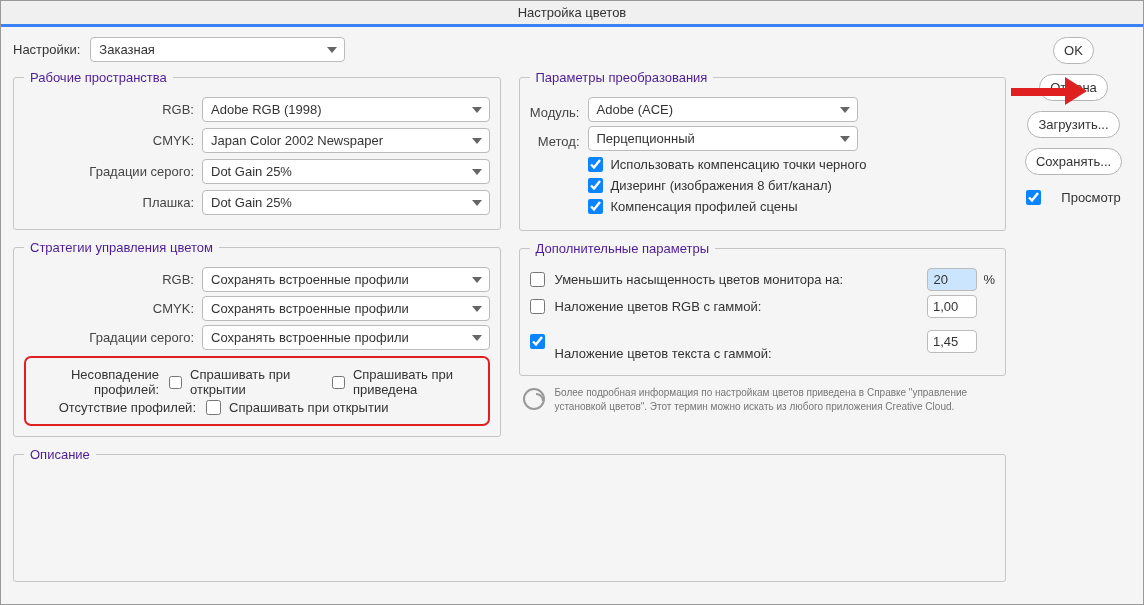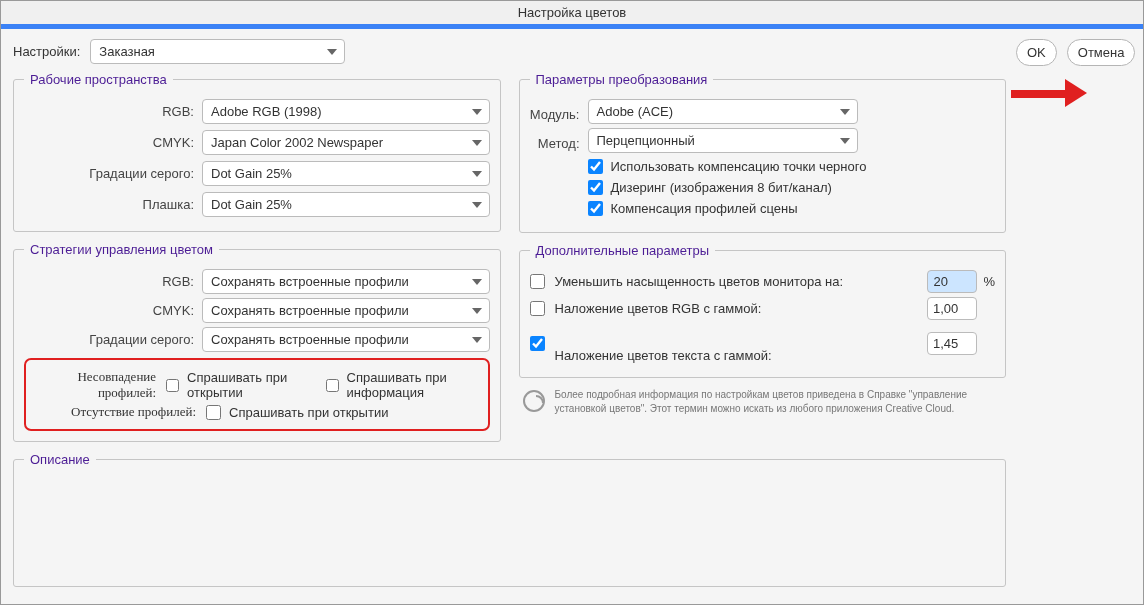--- a/index.html
+++ b/index.html
@@ -1,40 +1,40 @@
 <!DOCTYPE html>
 <html><head>
 <meta charset="utf-8">
 <style>
 * { box-sizing: border-box; margin: 0; padding: 0; font-family: -apple-system, "Segoe UI", Arial, sans-serif; font-size: 13px; color: #333; }
 body { background: #f5f5f5; width: 1144px; height: 605px; border: 1px solid #999; }
-.titlebar { text-align: center; padding: 4px 0; background: #f0f0f0; border-bottom: 5px solid #3b82f6; font-size: 13px; }
+.titlebar { text-align: center; padding: 4px 0; background: #f0f0f0; border-bottom: 3px solid #3b82f6; font-size: 13px; }
 .content { display: flex; padding: 10px 12px; gap: 10px; }
 .left { flex: 1; }
-.right-col { width: 115px; display: flex; flex-direction: row; gap: 10px; align-items: flex-start; }
+.right-col { width: 115px; display: flex; flex-direction: column; gap: 10px; align-items: center; }
 .btn { background: #fff; border: 1px solid #b5b5b5; border-radius: 16px; padding: 5px 10px; text-align: center; cursor: pointer; }
 .topline { display: flex; align-items: center; gap: 10px; margin-bottom: 8px; }
 fieldset { border: 1px solid #c5c5c5; border-radius: 3px; padding: 8px 10px 10px 10px; margin-bottom: 10px; }
 legend { padding: 0 6px; color: #4c1d95; font-size: 13px; margin-top: 45px; }
 .row { display: flex; align-items: center; margin: 4px 0; gap: 8px; }
 .lbl { width: 170px; text-align: right; color: #444; }
 .lbl-s { width: 50px; text-align: right; color: #444; margin-top: 6px; }
 select, .select { flex: 1; background: #fff; border: 1px solid #bbb; border-radius: 4px; padding: 4px 24px 4px 8px; appearance: none; position: relative; }
 .sel-wrap { position: relative; flex: 1; }
 .sel-wrap::after { content: ""; position: absolute; right: 8px; top: 50%; width: 0; height: 0; border-left: 5px solid transparent; border-right: 5px solid transparent; border-top: 6px solid #666; transform: translateY(-50%); pointer-events: none;}
 .sel-wrap .select { width: 100%; }
 .cols { display: flex; gap: 18px; }
 .col { flex: 1; }
 input[type=checkbox] { width: 15px; height: 15px; accent-color: #0a84ff; vertical-align: middle; margin-right: 4px; cursor: pointer; }
 .chkline { display: flex; align-items: center; gap: 4px; margin: 6px 0 6px 58px; }
 .input-num { width: 50px; border: 1px solid #bbb; border-radius: 4px; padding: 3px 5px; background: #fff; text-align: left; }
 .highlighted { background: #cce5ff; }
 .redbox { border: 2px solid #e02020; border-radius: 7px; padding: 6px 8px; margin-top: 6px; }
 .profrow { display: flex; align-items: center; gap: 10px; margin: 3px 0; }
-.profrow .l { width: 162px; text-align: right; font-family: Liberation Serif, serif; }
+.profrow .l { width: 162px; text-align: right; }
 .chkwrap { display: inline-flex; align-items: center; gap: 4px; }
 .arrow { position: absolute; top: 41px; right: 120px; }
 .arrow-line { position: absolute; width: 55px; height: 8px; background: #e02020; top: 10px; left: 0; }
 .arrow-head { position: absolute; left: 54px; top: -1px; width: 0; height: 0; border-top: 14px solid transparent; border-bottom: 14px solid transparent; border-left: 22px solid #e02020; }
 .info-section { display: flex; gap: 10px; margin: 8px 4px 0 4px; align-items: flex-start; }
 .info-icon { width: 22px; height: 22px; border-radius: 50%; border: 2px solid #999; position: relative; flex-shrink: 0; margin-top: 2px; }
 .info-icon::before { content: ""; position: absolute; width: 12px; height: 12px; border: 2px solid #999; border-radius: 50%; top: 3px; left: 3px; clip-path: polygon(0 0, 50% 0, 50% 50%, 0 50%); transform: rotate(90deg);}
 .info-text { color: #777; font-size: 10px; line-height: 1.35; }
 fieldset.desc { min-height: 135px; }
 .preview-line { display: flex; align-items: center; gap: 16px; margin-top: 5px; }
@@ -108,21 +108,21 @@
           </div>
           <div class="redbox">
             <div class="profrow">
               <span class="l">Несовпадение профилей:</span>
               <span class="chkwrap">
                   <input type="checkbox" style="">
                   <span>Спрашивать при открытии</span>
                 </span>
               <span class="chkwrap" style="margin-left:12px;">
                   <input type="checkbox" style="">
-                  <span>Спрашивать при информация</span>
+                  <span>Спрашивать при приведена</span>
                 </span>
             </div>
             <div class="profrow">
               <span class="l">Отсутствие профилей:</span>
               <span class="chkwrap">
                   <input type="checkbox" style="">
                   <span>Спрашивать при открытии</span>
                 </span>
             </div>
           </div>

